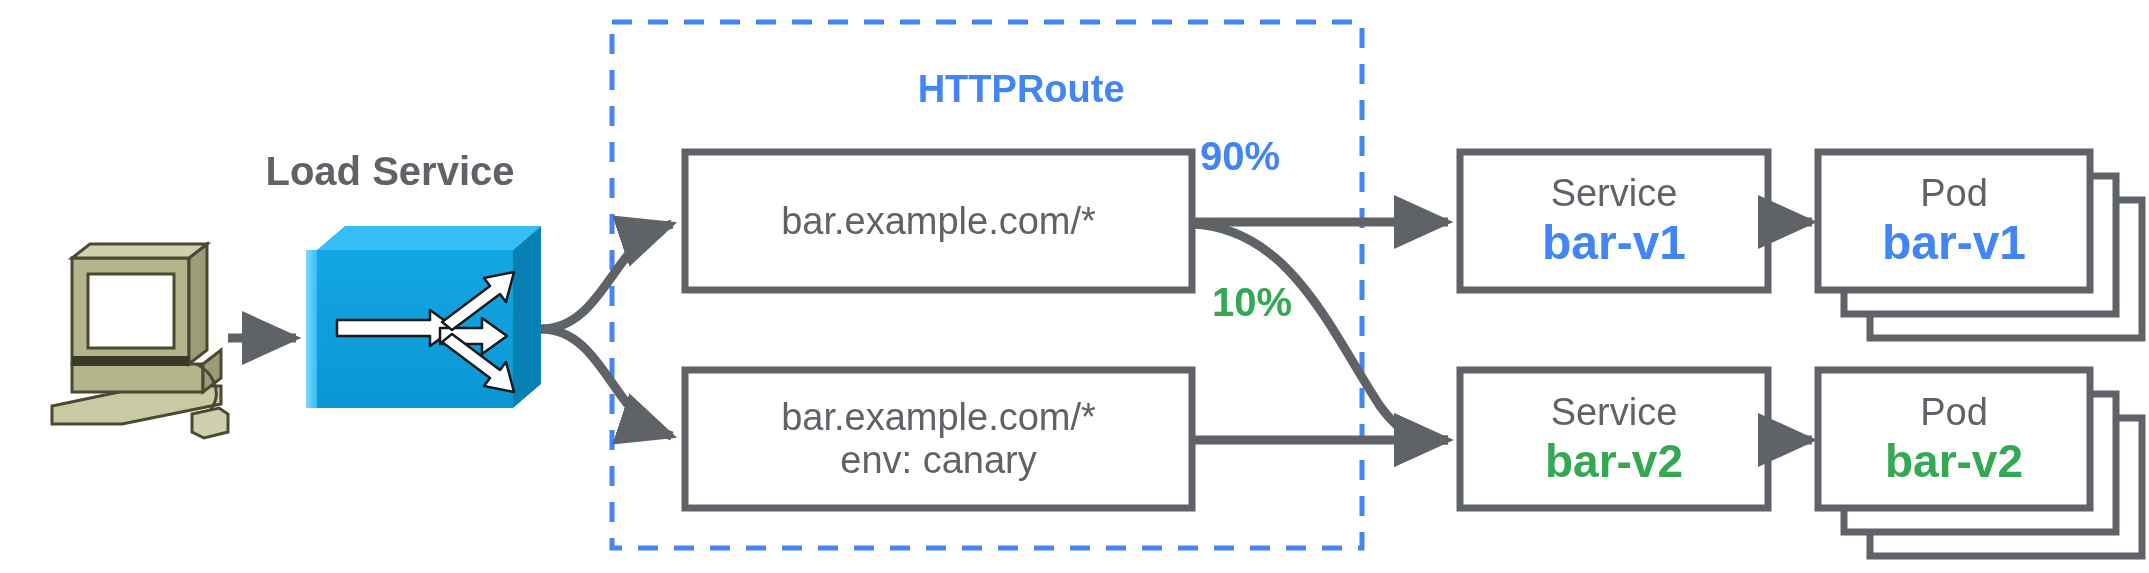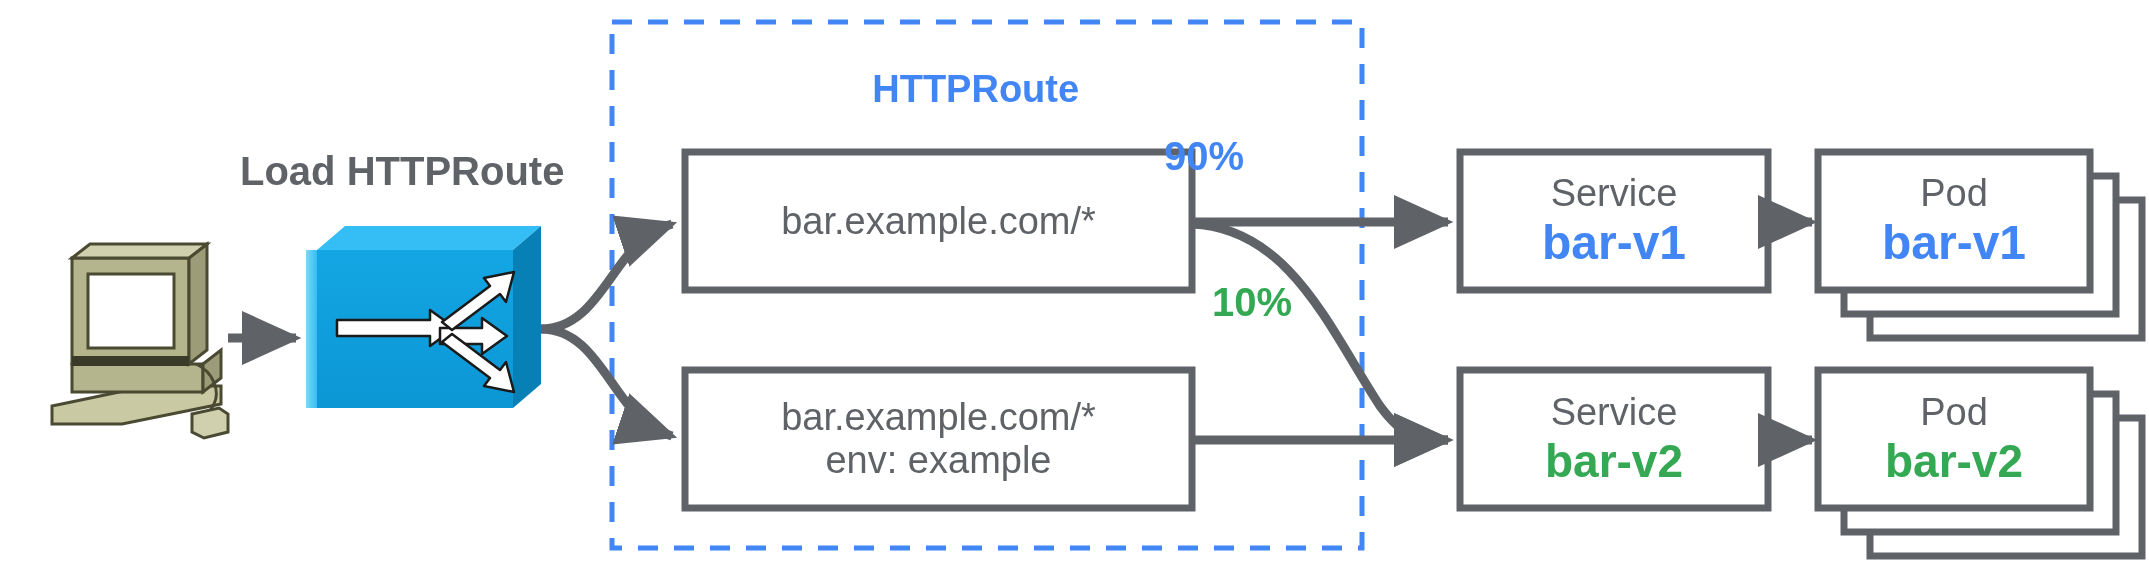--- a/index.html
+++ b/index.html
@@ -22,21 +22,21 @@
     position: absolute;
     left: 0;
     top: 0;
     width: 2149px;
     height: 573px;
   }
 
   
   .txt {
     position: absolute;
-    text-align: left;
+    text-align: center;
     line-height: 1.18;
     white-space: pre;
     pointer-events: none;
   }
   .lb-label {
     left: 240px;
     top: 148px;
     width: 300px;
     font-size: 40px;
     font-weight: bold;
@@ -168,36 +168,36 @@
       <rect x="1818" y="152" width="272" height="138" fill="#ffffff" stroke="#5f6368" stroke-width="7"></rect>
     </g>
 
     <g>
       <rect x="1870" y="418" width="272" height="138" fill="#ffffff" stroke="#5f6368" stroke-width="7"></rect>
       <rect x="1844" y="394" width="272" height="138" fill="#ffffff" stroke="#5f6368" stroke-width="7"></rect>
       <rect x="1818" y="370" width="272" height="138" fill="#ffffff" stroke="#5f6368" stroke-width="7"></rect>
     </g>
   </svg>
 
-  <div class="txt lb-label">Load HTTPRoute</div>
+  <div class="txt lb-label">Load Service</div>
 
   <div class="txt route-title">
     <span>HTTPRoute</span>
   </div>
 
   <div class="boxtext" style="left:685px; top:152px; width:507px; height:138px;">
     <span class="gray">bar.example.com/*</span>
   </div>
 
   <div class="boxtext" style="left:685px; top:370px; width:507px; height:138px;">
     <span class="gray">bar.example.com/*</span>
-    <span class="gray">env: example</span>
-  </div>
-
-  <div class="pct blue" style="left:1164px; top:134px;">90%</div>
+    <span class="gray">env: canary</span>
+  </div>
+
+  <div class="pct blue" style="left:1200px; top:134px;">90%</div>
   <div class="pct green" style="left:1212px; top:280px;">10%</div>
 
   <div class="boxtext" style="left:1460px; top:152px; width:308px; height:138px;">
     <span class="gray">Service</span>
     <span class="blue">bar-v1</span>
   </div>
 
   <div class="boxtext" style="left:1460px; top:370px; width:308px; height:138px;">
     <span class="gray">Service</span>
     <span class="green">bar-v2</span>

